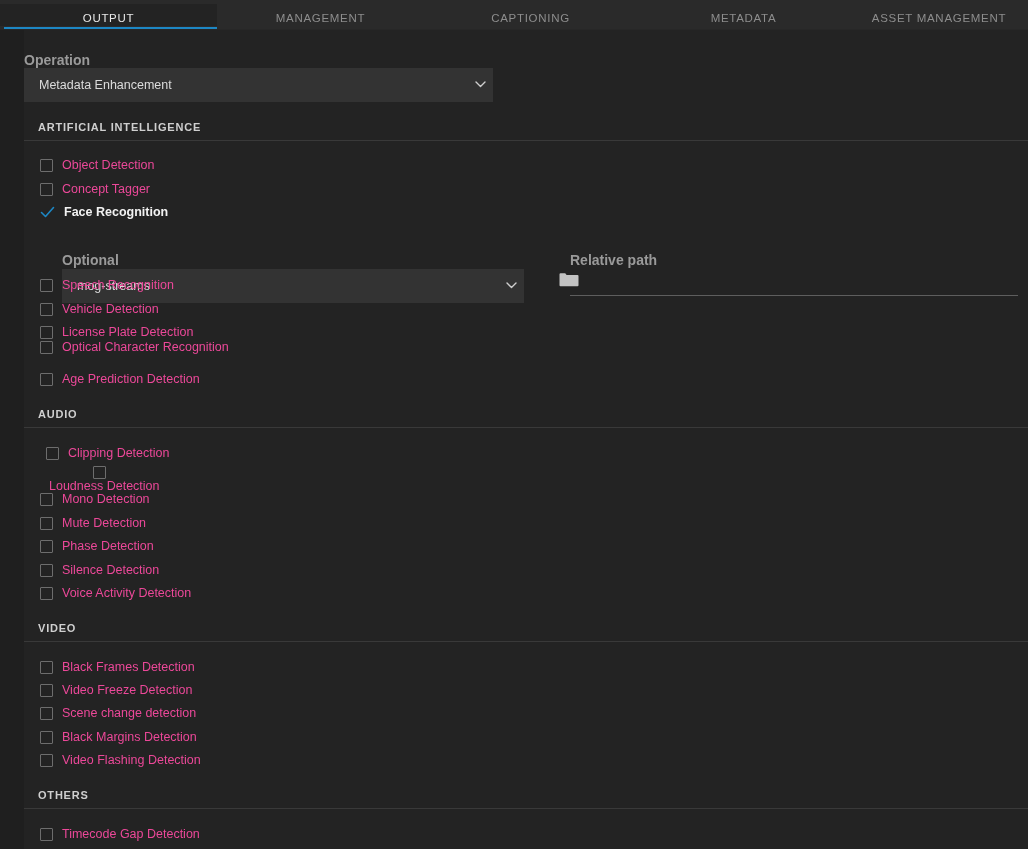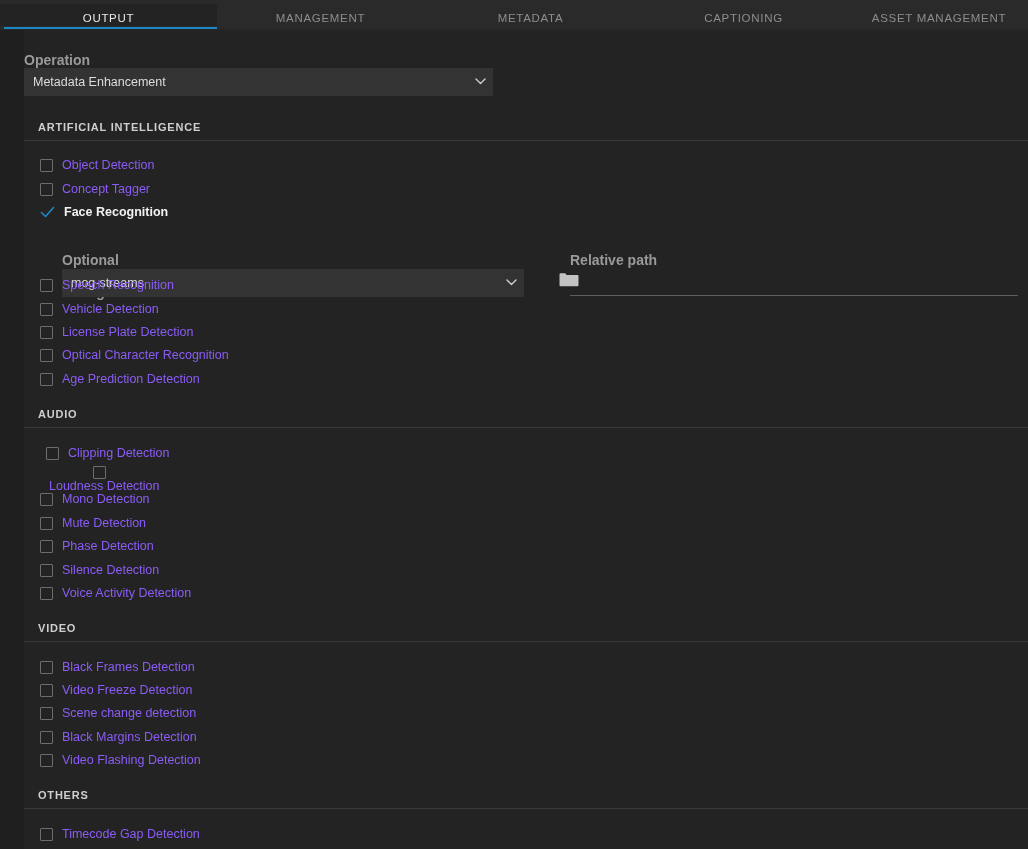--- a/index.html
+++ b/index.html
@@ -46,27 +46,27 @@
   .panel { position: absolute; left: 24px; top: 0; width: 1004px; height: 819px; }
 
   
   .field-label {
     font-size: 14px; color: #9a9a9a; font-weight: bold;
   }
   .op-block { position: absolute; left: 0px; top: 22px; }
   .op-label { position: absolute; left: 0; top: 0; }
   .select {
     position: absolute;
-    height: 28px;
+    height: 34px;
     background: #333333;
     border: none;
     color: #dcdcdc;
     font-size: 12.5px;
     font-family: "Liberation Sans", sans-serif;
-    padding: 0 26px 0 9px;
+    padding: 0 26px 0 15px;
     line-height: 26px;
     display: flex; align-items: center;
     user-select: none;
   }
   .select .chev {
     position: absolute; right: 9px; top: 50%;
     width: 9px; height: 9px; margin-top: -5px;
   }
   .select .chev svg { display: block; }
   .op-select { left: 0px; top: 16px; width: 469px; }
@@ -96,21 +96,21 @@
     border-radius: 1px;
   }
   .check {
     width: 15px; height: 13px; flex: none;
     position: relative;
   }
   .check svg { position: absolute; left: 0; top: 0; }
   .cblabel {
     margin-left: 9px;
     font-size: 12.5px;
-    color: #8b5cf6;
+    color: #ec4899;
     white-space: nowrap;
   }
   .cbrow.checked .cblabel { color: #f2f2f2; font-weight: bold; }
 
   
   .sub-dataset { position: absolute; left: 38px; top: 222px; }
   .sub-dataset .field-label { position: absolute; left: 0; top: 0; }
   .ds-select { left: 0px; top: 17px; width: 462px; }
 
   .folder-btn {
@@ -136,22 +136,22 @@
   .relpath-input::placeholder { color: #6a6a6a; }
 </style>
 </head>
 <body>
 
 <div class="app">
 
   <div class="tabbar">
     <div class="tab active" style="width:217px;">OUTPUT</div>
     <div class="tab" style="width:207px;">MANAGEMENT</div>
+    <div class="tab" style="width:213px;">CAPTIONING</div>
     <div class="tab" style="width:213px;">METADATA</div>
-    <div class="tab" style="width:213px;">CAPTIONING</div>
     <div class="tab" style="width:178px;">ASSET MANAGEMENT</div>
   </div>
   <div class="tab-underline"></div>
   <div class="tabbar-rule"></div>
 
   <div class="content">
     <div class="gutter"></div>
 
     <div class="panel">
 
@@ -217,21 +217,21 @@
         <span class="cblabel">Speech Recognition</span>
       </div>
       <div class="cbrow" style="top:269px;">
         <span class="cbox"></span>
         <span class="cblabel">Vehicle Detection</span>
       </div>
       <div class="cbrow" style="top:292px;">
         <span class="cbox"></span>
         <span class="cblabel">License Plate Detection</span>
       </div>
-      <div class="cbrow" style="top:315px;">
+      <div class="cbrow" style="top:307px;">
         <span class="cbox"></span>
         <span class="cblabel">Optical Character Recognition</span>
       </div>
       <div class="cbrow" style="top:339px;">
         <span class="cbox"></span>
         <span class="cblabel">Age Prediction Detection</span>
       </div>
 
       <div class="section-head" style="top:378px;">AUDIO</div>
       <div class="section-rule" style="top:397px;"></div>

